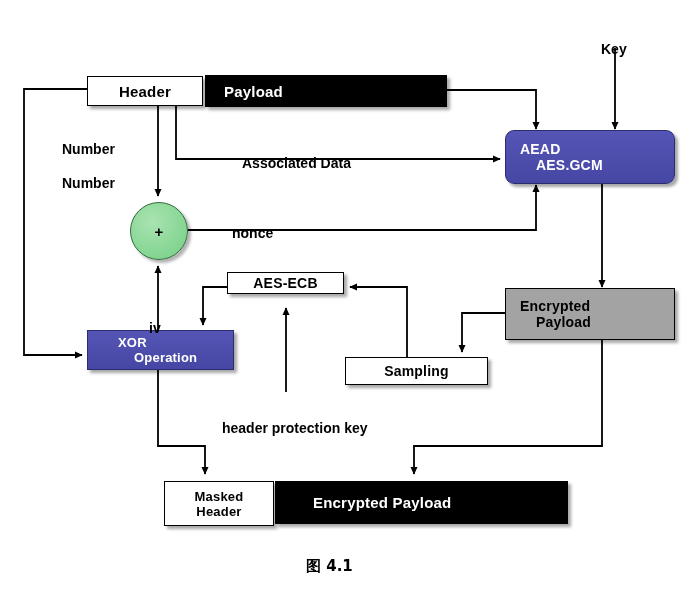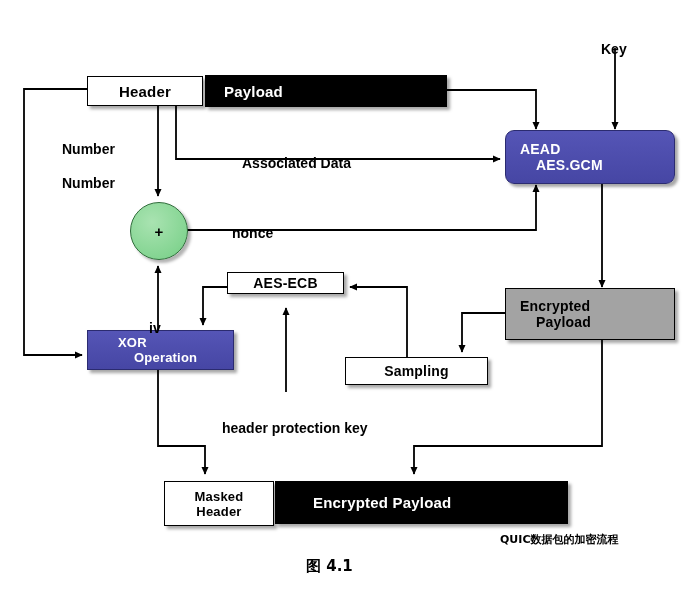--- a/index.html
+++ b/index.html
@@ -217,21 +217,18 @@
   </div>
 
   <div class="label" style="left:149px; top:303px; font-size:14px;">
     <span>iv</span>
   </div>
 
   <div class="label" style="left:222px; top:403px; font-size:14px;">
     <span>header protection key</span>
   </div>
 
-  <div class="caption-cn" style="left:500px; top:532px; font-size:11px;">
-    <span>QUIC数据包的加密流程</span>
-  </div>
 
   <div class="figlabel" style="left:306px; top:557px; font-size:15px;">
     <span>图 4.1</span>
   </div>
 
 </div>
 
 </body></html>

